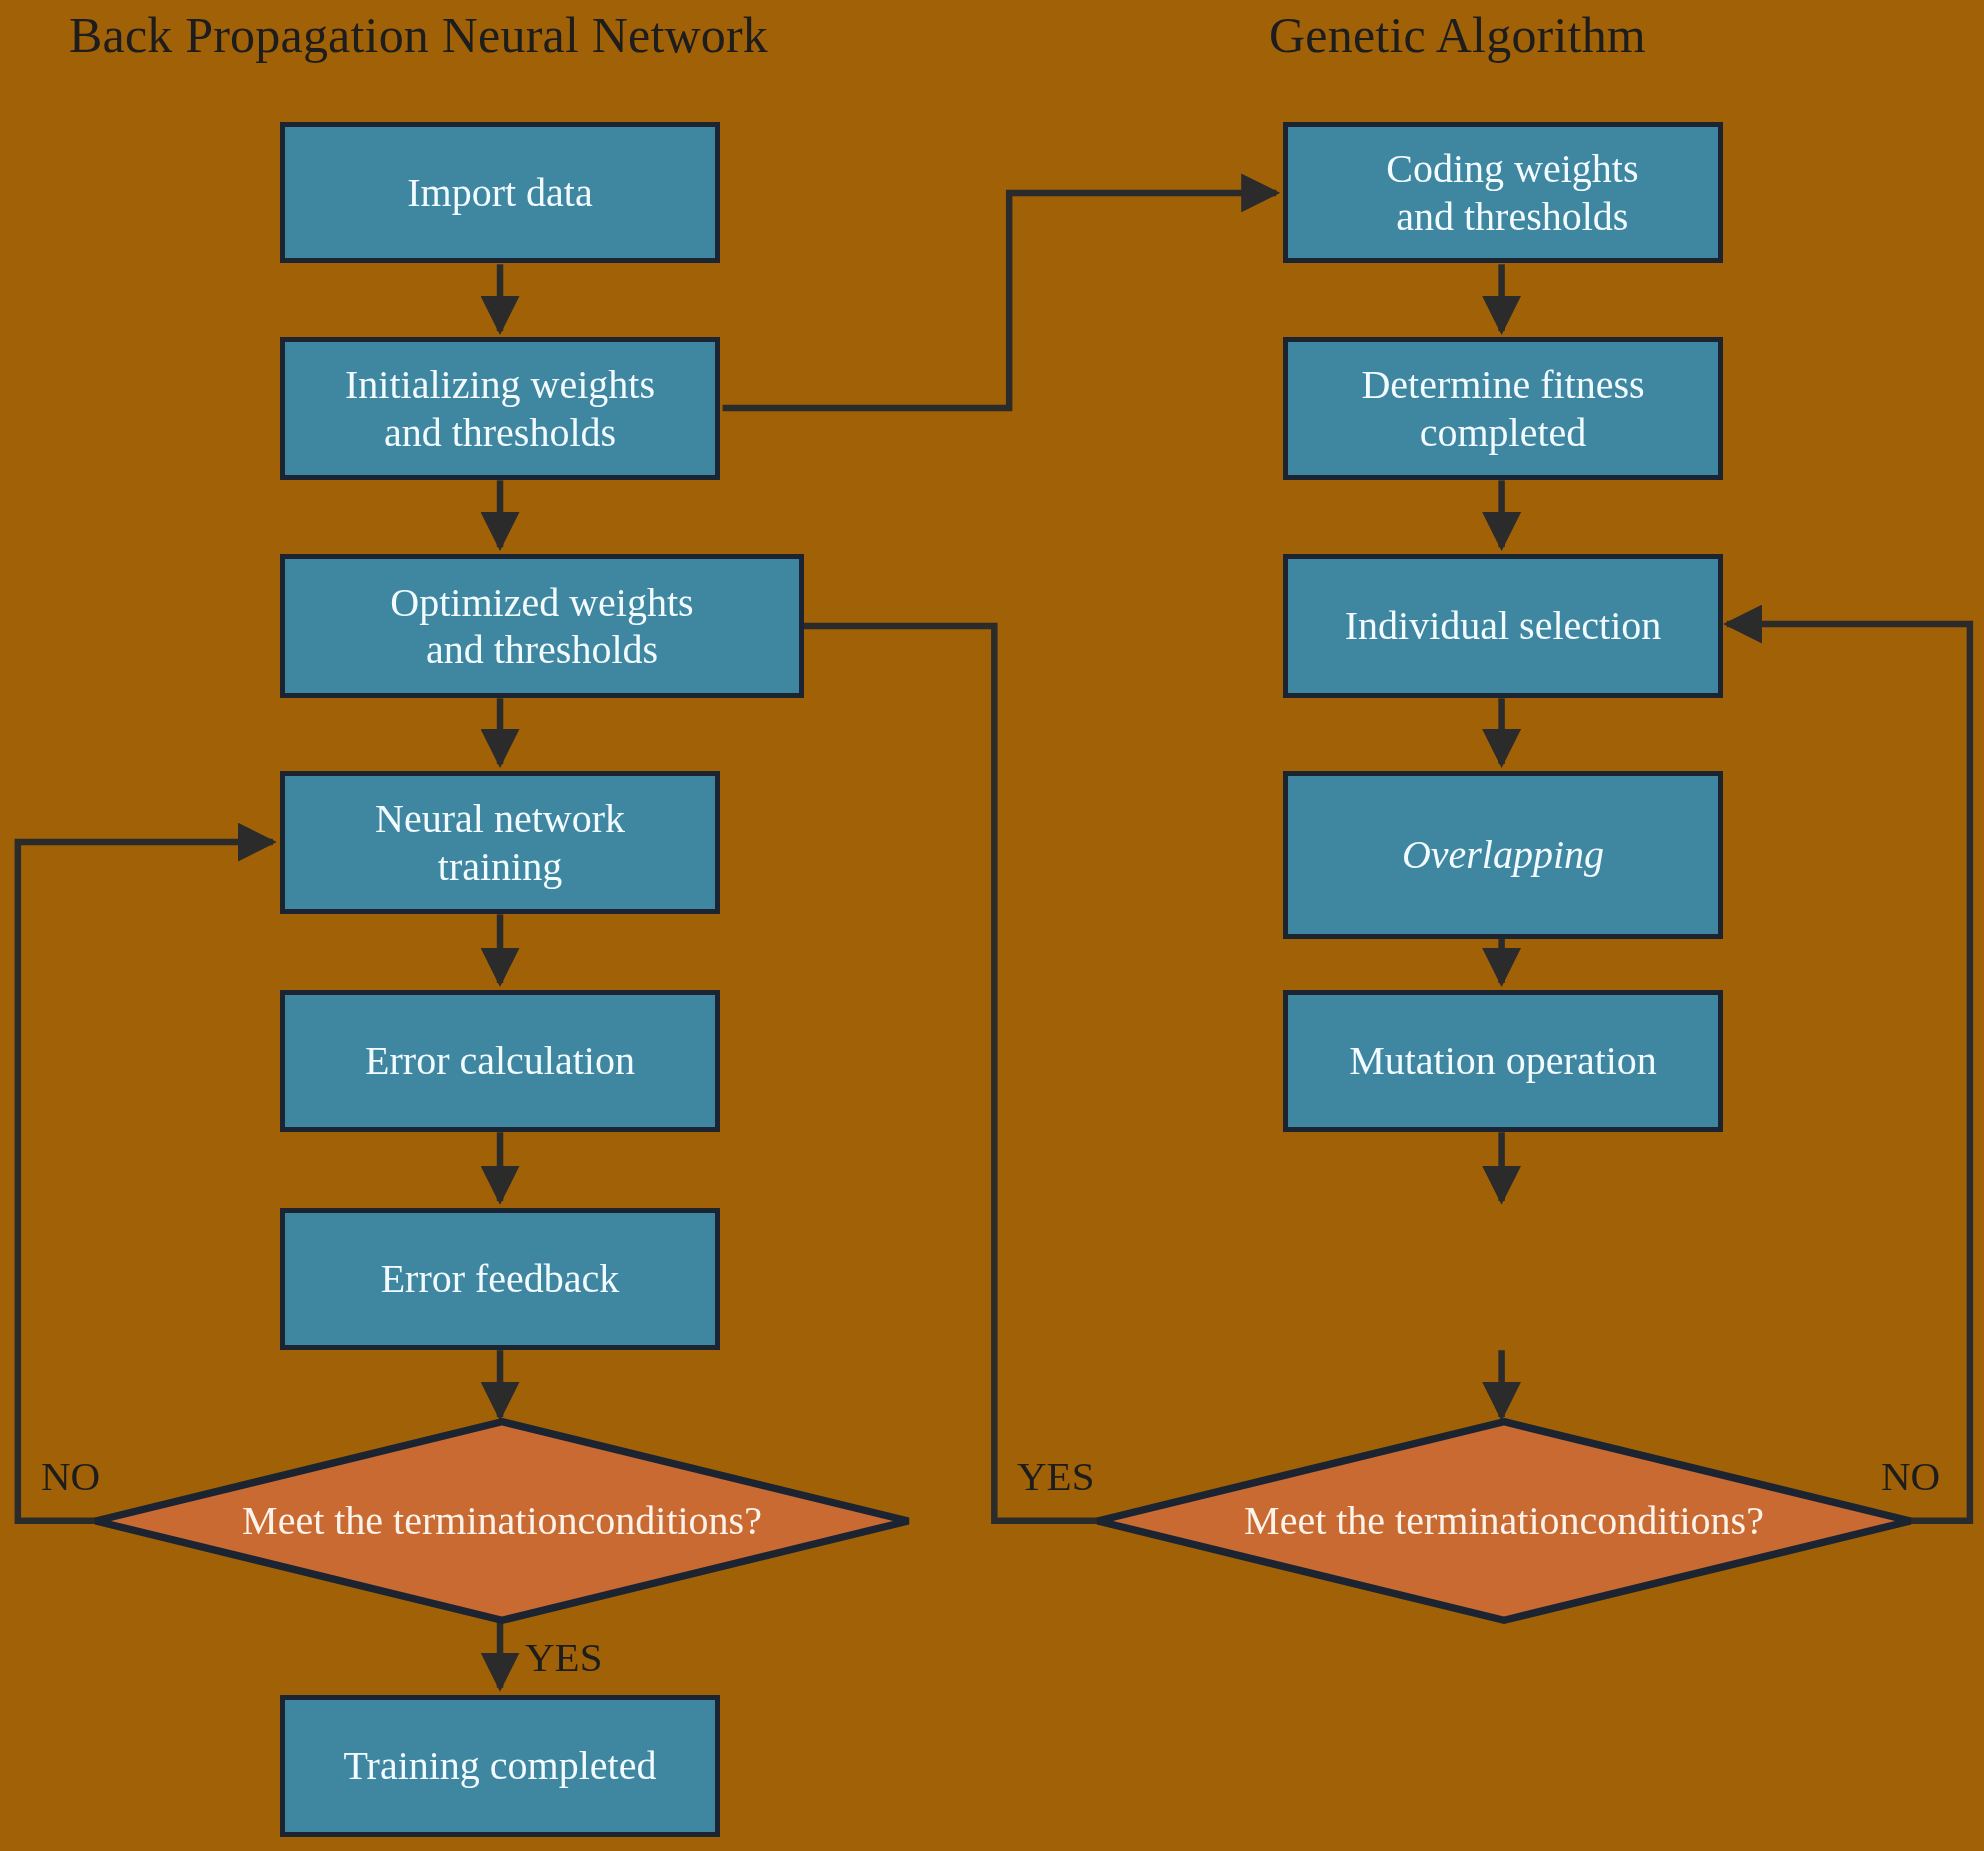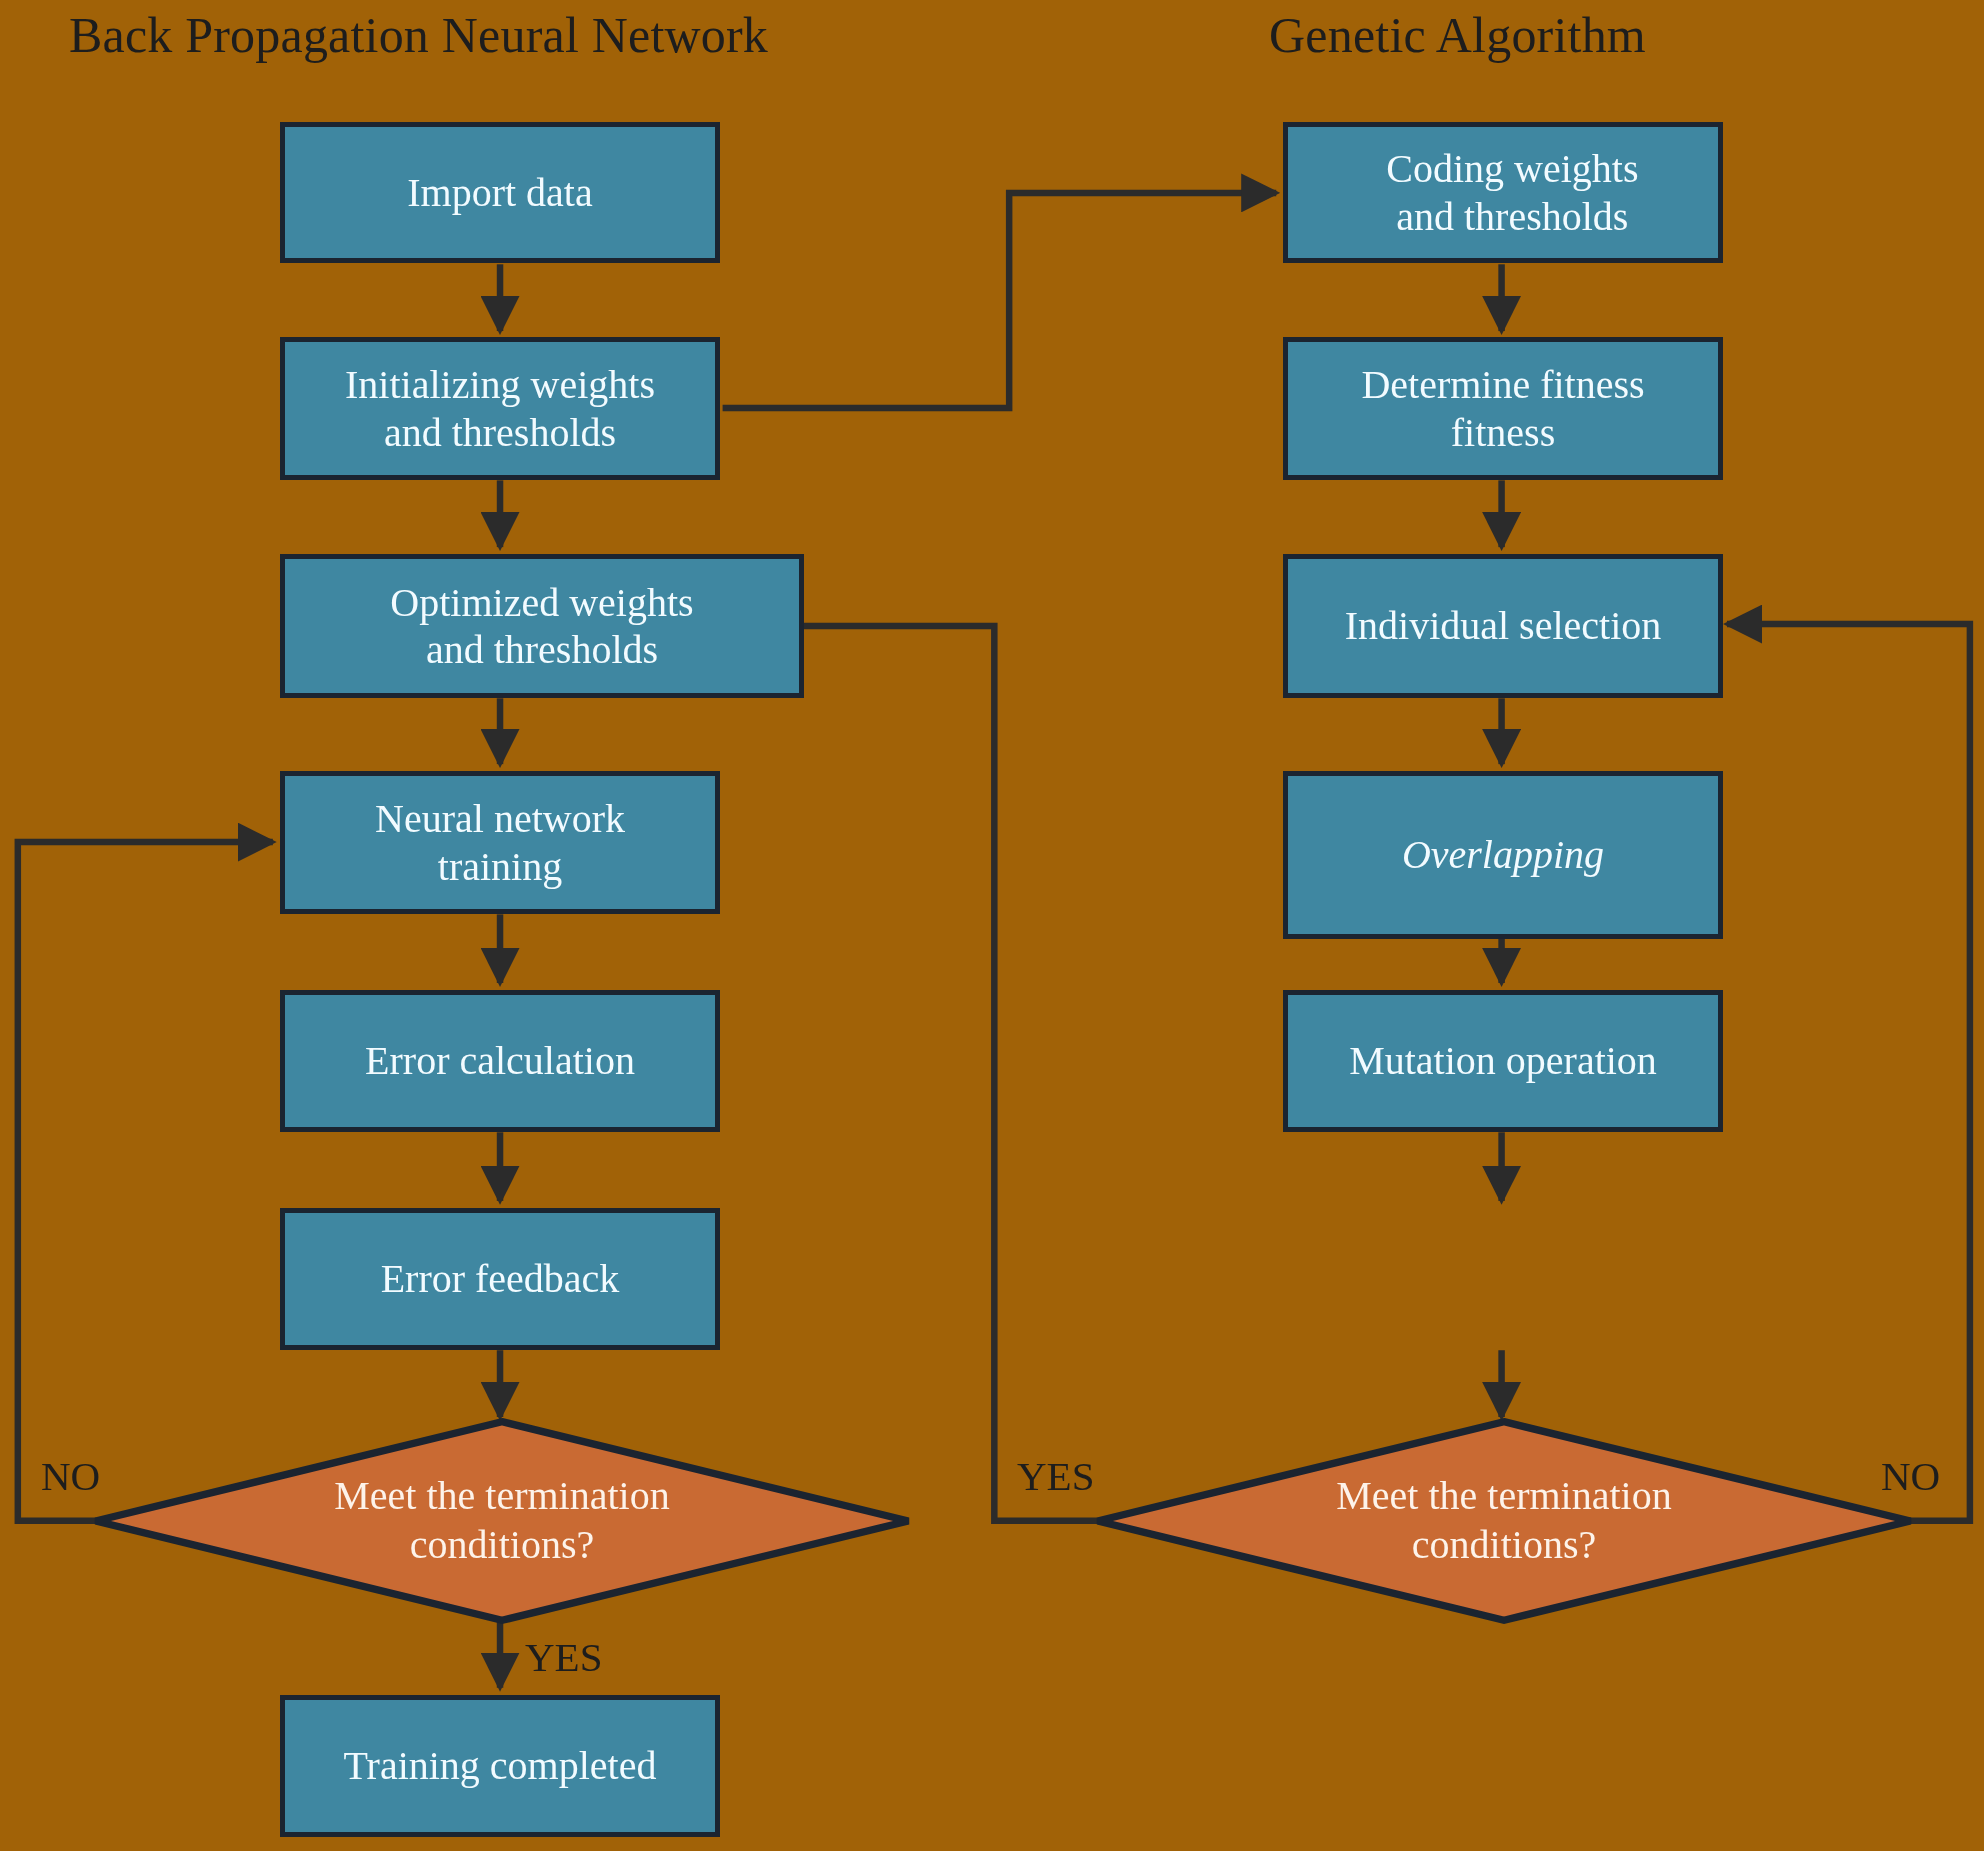--- a/index.html
+++ b/index.html
@@ -48,21 +48,20 @@
   .decision svg {
     display: block;
   }
   .decision-label {
     position: absolute;
     left: 0;
     top: 0;
     width: 100%;
     height: 100%;
     display: flex;
-    flex-direction: column;
     align-items: center;
     justify-content: center;
     text-align: center;
     color: #fdf3ea;
     font-size: 40px;
     line-height: 1.22;
     pointer-events: none;
   }
   .edge-label {
     position: absolute;
@@ -170,21 +169,21 @@
   <div class="proc-box" style="left:1283px; top:122px; width:440px; height:141px;padding-left:28px;">
     <div>
       <span>Coding weights</span>
       <span>and thresholds</span>
     </div>
   </div>
 
   <div class="proc-box" style="left:1283px; top:337px; width:440px; height:143px;">
     <div>
       <span>Determine fitness</span>
-      <span>fitness</span>
+      <span>completed</span>
     </div>
   </div>
 
   <div class="proc-box" style="left:1283px; top:554px; width:440px; height:144px;">
     <span>Individual selection</span>
   </div>
 
   <div class="proc-box" style="left:1283px; top:771px; width:440px; height:168px;font-style:italic;">
     <span>Overlapping</span>
   </div>

